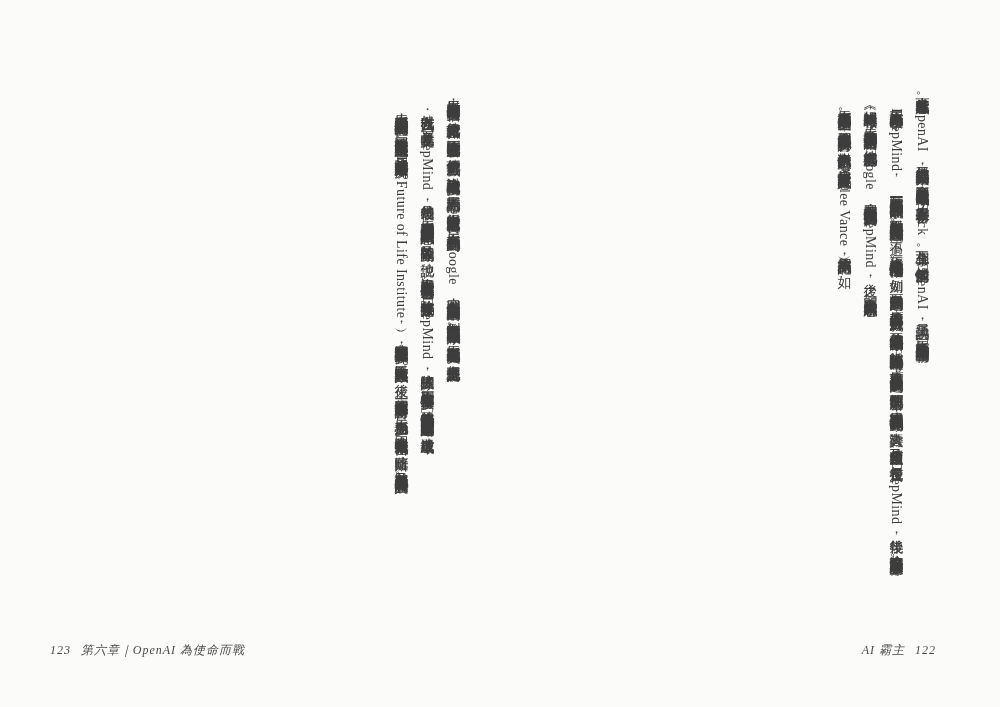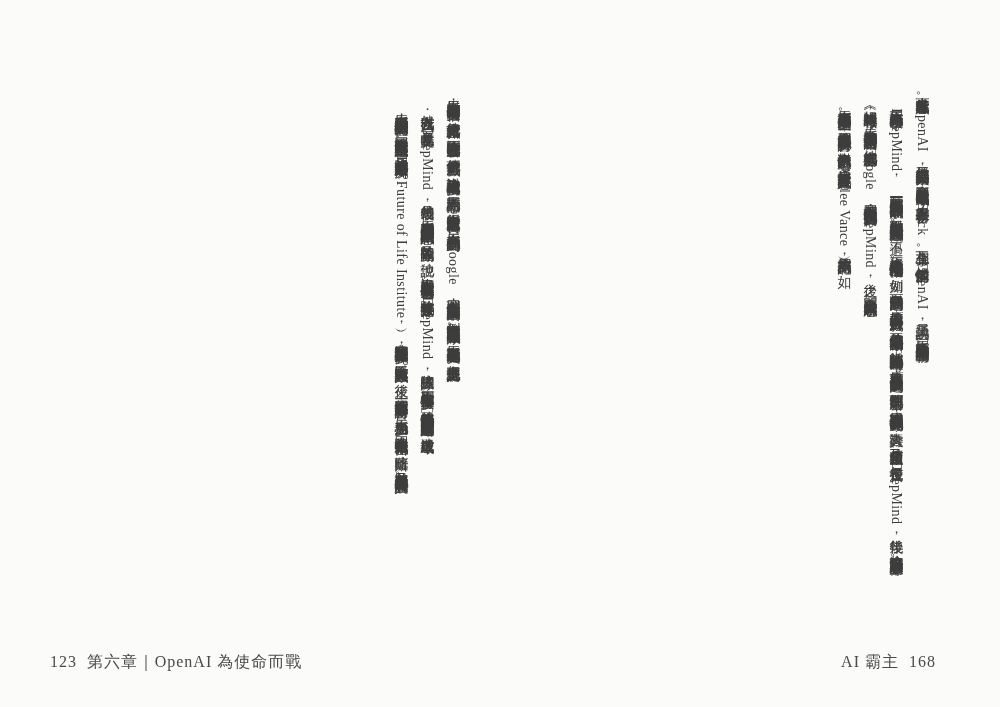--- a/index.html
+++ b/index.html
@@ -47,25 +47,26 @@
 
   .para {
     margin: 0;
     padding: 0;
     text-indent: 1em;
   }
   .para.continuation { text-indent: 0; }
 
   .footer {
     position: absolute;
-    bottom: 34px;
-    font-size: 16px;
+    bottom: 48px;
+    font-size: 12px;
     color: #4a4a4a;
     letter-spacing: 1px;
     white-space: nowrap;
+    font-style: italic;
   }
   .footer-left  { left: 50px; }
   .footer-right { right: 64px; }
   .footer .gap-after { margin-right: 10px; }
 </style>
 </head>
 <body>
 
 <div class="spread">
 
@@ -81,17 +82,17 @@
   </section>
 
   <section class="page page-right">
     <div class="vtext">
       <p class="para continuation">人本身可能就有點瘋狂。OpenAI 的員工把這則笑話發揚光大，拿《邪惡天才》的遊戲截圖做成哏圖，在聊天服務平台 Slack 上相互分享。根據知情的前 OpenAI 員工的說法，馬斯克曾說哈薩比斯是「人工智慧界的希特勒」。</p>
       <p class="para">不論馬斯克為何轉向攻擊 DeepMind，其實都在煽動兩個組織一步一步陷入激烈的競爭。他對人工智慧的看法也變得愈來愈偏執與悲觀。不過，這正好符合他總是把事情推向極端的性格。例如，面對氣候變遷的問題，他原本只需要與石油公司對抗就好，他偏偏要把人類變成星際物種；當他認為推特過於「政治正確」時，原本只需要買下部分股權就能解決問題，他卻決定買下整間公司。或許馬斯克習慣採取戲劇化的行動，喜歡誇大，相信自己是人類救星。但是在投資 DeepMind 幾年後，這位大亨深陷於人工智慧末日論的教條中。</p>
       <p class="para">根據《紐約時報》報導，馬斯克曾在深夜與妻子聊到這個話題，他擔心沉默寡言的 Google 共同創辦人賴瑞・佩吉收購他之前投資的 DeepMind 之後，開發出更先進的人工智慧系統。</p>
       <p class="para">馬斯克與佩吉原本是很要好的朋友。他們會參加同一場私人晚宴與研討會，對未來懷抱奇幻的夢想。根據彭博社記者艾胥黎・范思（Ashlee Vance）撰寫的馬斯克傳記，如</p>
     </div>
     <div class="footer footer-right">
-      <span class="gap-after">AI 霸主</span><span>168</span>
+      <span class="gap-after">AI 霸主</span><span>122</span>
     </div>
   </section>
 
 </div>
 
 </body></html>

